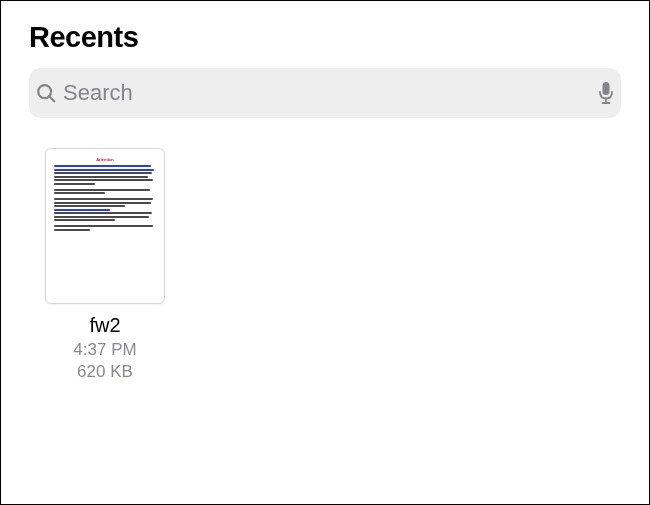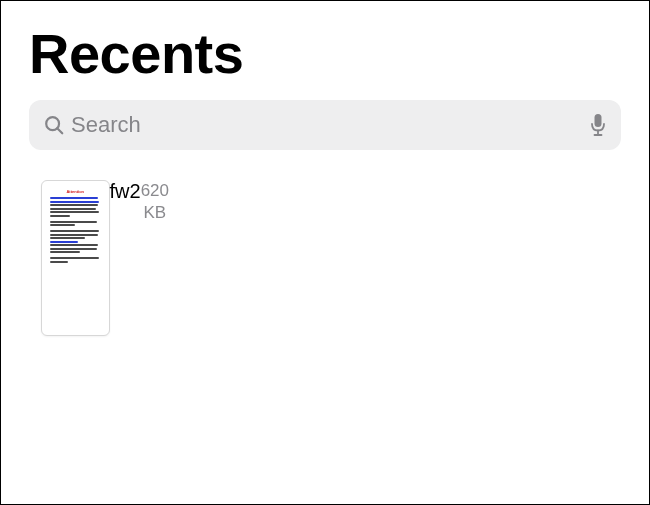--- a/index.html
+++ b/index.html
@@ -12,33 +12,33 @@
       background: #ffffff;
       width: 650px;
       height: 505px;
       border: 1px solid #000000;
       padding: 0;
     }
     .container {
       padding: 20px 28px;
     }
     .page-title {
-      font-size: 56px;
+      font-size: 29px;
       font-weight: 800;
       color: #000000;
       letter-spacing: -0.5px;
       margin-bottom: 14px;
     }
     .search-bar {
       display: flex;
       align-items: center;
       background: #eeeeef;
       border-radius: 12px;
       height: 50px;
-      padding: 0 14px;
+      padding: 0 6px;
       margin-bottom: 30px;
     }
     .search-icon {
       flex-shrink: 0;
       width: 22px;
       height: 22px;
       margin-right: 6px;
     }
     .search-input {
       flex: 1;
@@ -57,22 +57,22 @@
       height: 24px;
     }
     .files-grid {
       display: flex;
       flex-wrap: wrap;
       gap: 24px;
       padding-left: 12px;
     }
     .file-item {
       display: flex;
-      flex-direction: row;
-      align-items: flex-start;
+      flex-direction: column;
+      align-items: center;
       width: 128px;
       cursor: pointer;
     }
     .file-thumb {
       width: 120px;
       height: 156px;
       border: 1px solid #d7d7d7;
       border-radius: 6px;
       background: #ffffff;
       padding: 8px 8px;
@@ -157,16 +157,17 @@
           <div class="doc-line line-black" style="width:96%"></div>
           <div class="doc-line line-black" style="width:93%"></div>
           <div class="doc-line line-black" style="width:60%"></div>
         </div>
         <div class="doc-para">
           <div class="doc-line line-black" style="width:97%"></div>
           <div class="doc-line line-black" style="width:35%"></div>
         </div>
       </div>
       <div class="file-name">fw2</div>
+      <div class="file-meta">4:37 PM</div>
       <div class="file-meta">620 KB</div>
     </div>
   </div>
 </div>
 
 </body></html>

